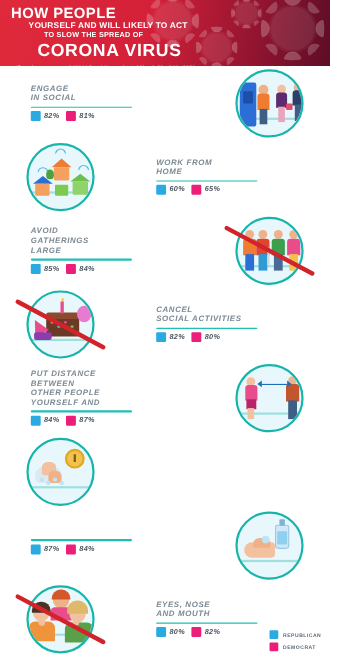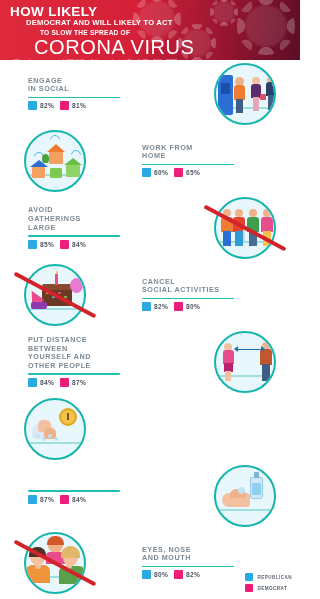--- a/index.html
+++ b/index.html
@@ -48,34 +48,34 @@
   }
   .h-line2 {
     color:#fff; font-weight:bold; font-size:7.6px;
     letter-spacing:.2px; line-height:10px; padding-left:16px;
   }
   .h-line3 {
     color:#fff; font-weight:bold; font-size:6.6px;
     letter-spacing:.2px; line-height:9px; padding-left:30px;
   }
   .h-big {
-    color:#fff; font-weight:normal; font-size:20px;
+    color:#fff; font-weight:bold; font-size:16px;
     letter-spacing:.6px; line-height:20px; padding-left:24px;
   }
   .h-note {
     color:#f6c9cf; font-size:4.6px; letter-spacing:.25px;
     padding-left:4px; padding-top:2px;
   }
 
   
   .rows { position:relative; width:300px; }
   .row {
     position:relative;
     width:300px; height:67px;
-    display:flex; align-items:center;
+    display:flex; align-items:center;font-style:italic;
   }
   .row.img-left  { flex-direction:row; }
   .row.img-right { flex-direction:row-reverse; }
 
   .art-cell {
     width:110px; height:67px;
     position:relative; flex:none;
   }
   .txt-cell {
     width:190px; height:67px;
@@ -154,22 +154,22 @@
 </style>
 </head>
 <body>
 
 <div class="header">
   <div class="virus v1"></div>
   <div class="virus v2"></div>
   <div class="virus v3"></div>
   <div class="virus v4"></div>
   <div class="hdr-text">
-    <div class="h-line1">HOW LIKELY</div>
-    <div class="h-line2">DEMOCRAT AND WILL LIKELY TO ACT</div>
+    <div class="h-line1">HOW PEOPLE</div>
+    <div class="h-line2">YOURSELF AND WILL LIKELY TO ACT</div>
     <div class="h-line3">TO SLOW THE SPREAD OF</div>
     <div class="h-big">CORONA VIRUS</div>
     <div class="h-note">*Based on a survey of 400 U.S. adults conducted March 20 - 24th, 2020.</div>
   </div>
 </div>
 
 <div class="rows" id="rows">
     <div class="row img-right">
       <div class="art-cell">
         <div class="circle">
@@ -344,22 +344,22 @@
           <div style="position:absolute;left:19px;top:16px;width:26px;height:1.6px;background:#1f6fb5"></div>
           <div style="position:absolute;left:18px;top:13.5px;width:0;height:0;border-top:3px solid transparent;border-bottom:3px solid transparent;border-right:4px solid #1f6fb5"></div>
           <div style="position:absolute;left:45px;top:13.5px;width:0;height:0;border-top:3px solid transparent;border-bottom:3px solid transparent;border-left:4px solid #1f6fb5"></div>
         </div>
       </div>
       <div class="txt-cell">
         <div class="txt-inner">
           <div class="label">
             <div>PUT DISTANCE</div>
             <div>BETWEEN</div>
+            <div>OTHER PEOPLE</div>
             <div>YOURSELF AND</div>
-            <div>OTHER PEOPLE</div>
           </div>
           <div class="rule"></div>
           <div class="stats">
             <div class="stat">
               <span class="swatch sw-rep"></span>
               <span class="pct">84%</span>
             </div>
             <div class="stat">
               <span class="swatch sw-dem"></span>
               <span class="pct">87%</span>

